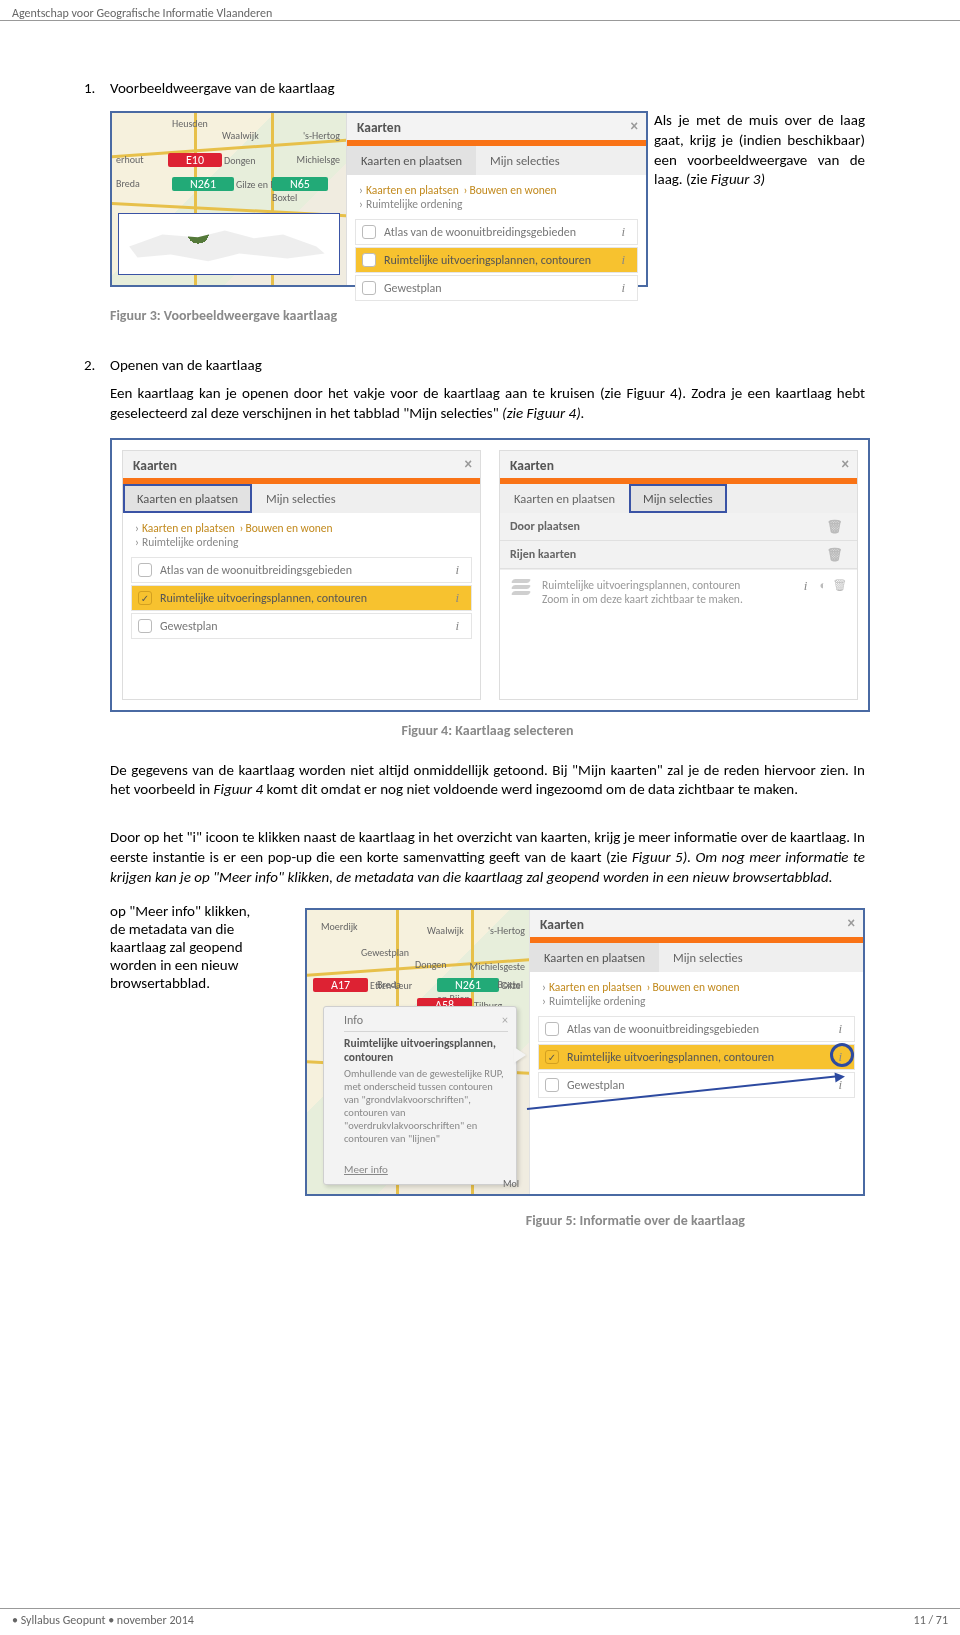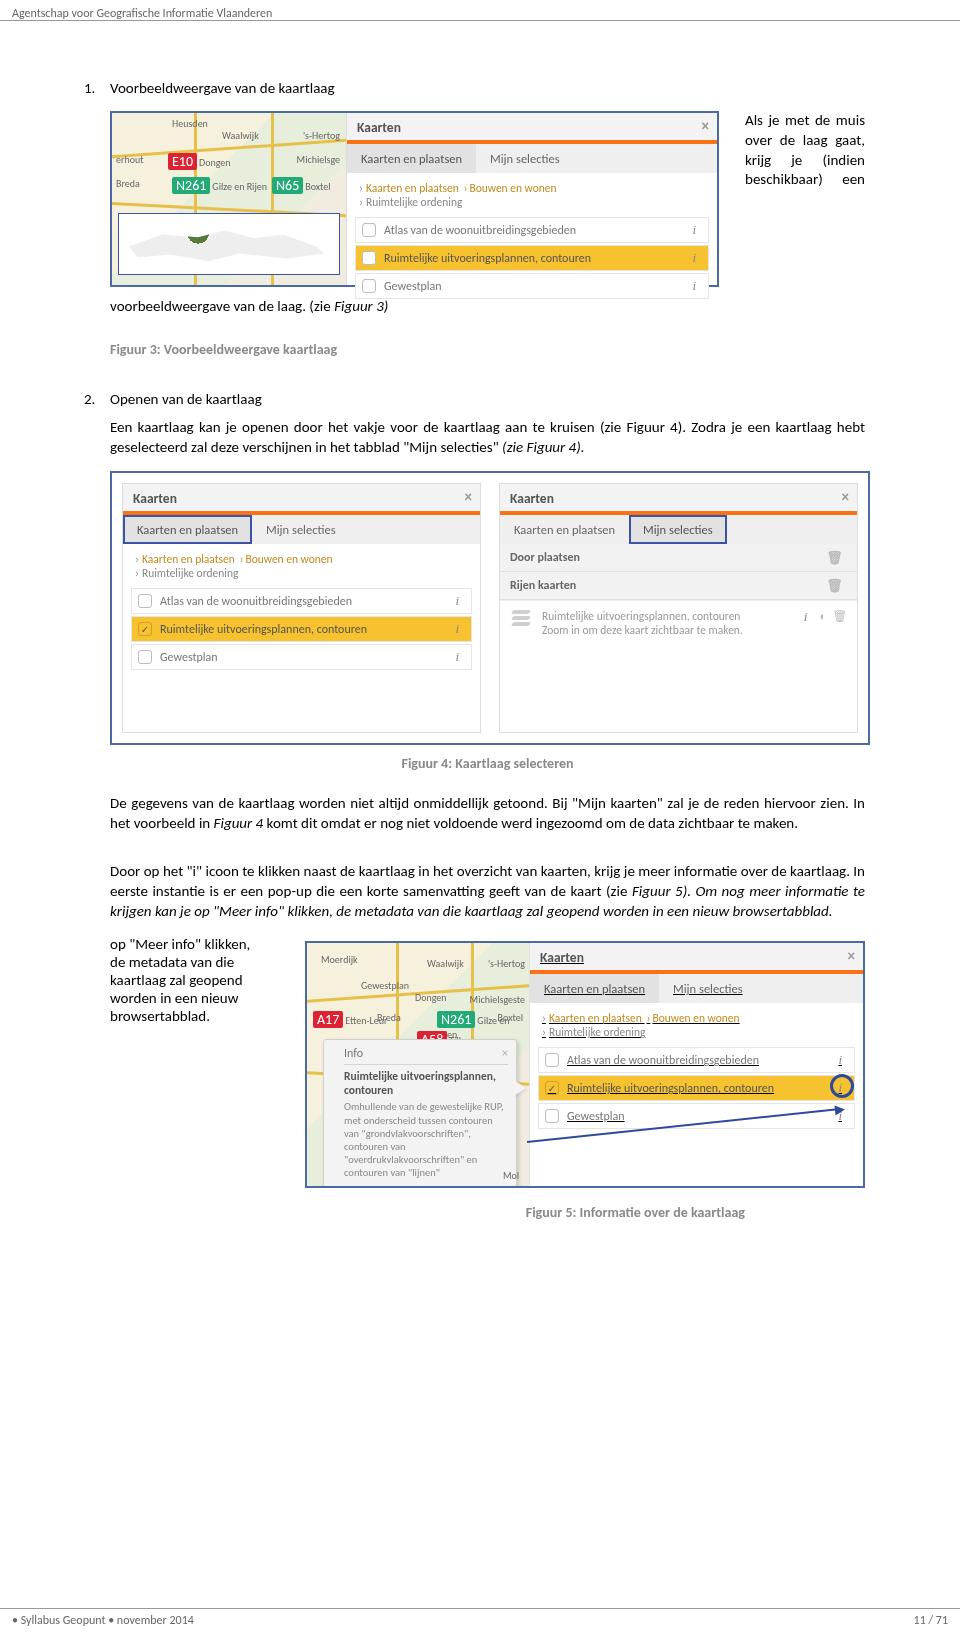--- a/index.html
+++ b/index.html
@@ -58,21 +58,21 @@
     border: 2px solid #4a6aa3;
     background: #fff;
     position: relative;
   }
   .panel-header {
     background: #f3f3f3;
     padding: 6px 10px 4px 10px;
     font-size: 13.5px;
     font-weight: bold;
     color:#555;
-    border-bottom: 4px solid #f97316;
+    border-bottom: 6px solid #f97316;
     position: relative;
   }
   .close-x {
     position: absolute; right: 8px; top: 4px;
     color:#999; font-size: 15px;
   }
   .tabs { display:flex; background:#efefef; font-size:12.5px; color:#666; }
   .tab { padding:7px 14px; }
   .tab.selected {
     background:#e2e2e2;
@@ -117,29 +117,29 @@
     position: relative;
     overflow:hidden;
   }
   .road { position:absolute; background:#e7c04a; height:3px; }
   .road.r1{ top:20%; left:-5%; width:110%; transform:rotate(-4deg);}
   .road.r2{ top:55%; left:-5%; width:110%; transform:rotate(3deg);}
   .roadv{ position:absolute; background:#e7c04a; width:3px; height:120%; top:-10%;}
   .city { position:absolute; font-size:10px; color:#666; }
   .shield {
     display:inline-block; background:#d23; color:#fff;
-    font-size:14px; padding:0 4px; border-radius:2px; margin-right:2px;
+    font-size:12px; padding:0 18px; border-radius:2px; margin-right:2px;
   }
   .shield.g { background:#2a7; }
   
   .ss1 {
-    width: 609px;
+    width: 538px;
     height: auto;
     float: left;
-    margin: 4px 26px 10px 0;
+    margin: 4px 6px 10px 0;
   }
   .ss1-inner { display:flex; height: 172px; }
   .ss1-map { flex: 0 0 234px; }
   .ss1-map .flanders {
     position:absolute; left:6px; right:6px; bottom:10px;
     height: 62px;
     border: 1.5px solid #3a53a5;
     background: #fff;
   }
   .ss1-map .flanders .shape {
@@ -181,21 +181,21 @@
     margin:1px 0; transform: skewX(-30deg);
     border-radius:2px;
   }
   .extra-icons { margin-left:auto; display:flex; gap:6px; color:#bbb; }
   
   .ss3 {
     width: 560px;
     float: right;
     margin: 6px 0 6px 18px;
   }
-  .ss3-inner { display:flex; height: 243px; text-decoration: underline; }
+  .ss3-inner { display:flex; height: 284px; }
   .ss3-map { flex:0 0 222px; }
   .ss3-right { flex:1; border-left:1px solid #e2e2e2; }
   .popup {
     position:absolute; left:16px; right:12px; top:96px;
     background:#f3f3f3; border:1px solid #cfcfcf; border-radius:3px;
     box-shadow: 2px 2px 4px rgba(0,0,0,0.15);
     font-size:11px; color:#666;
     padding:6px 8px 8px 20px;
   }
   .popup .ph {

